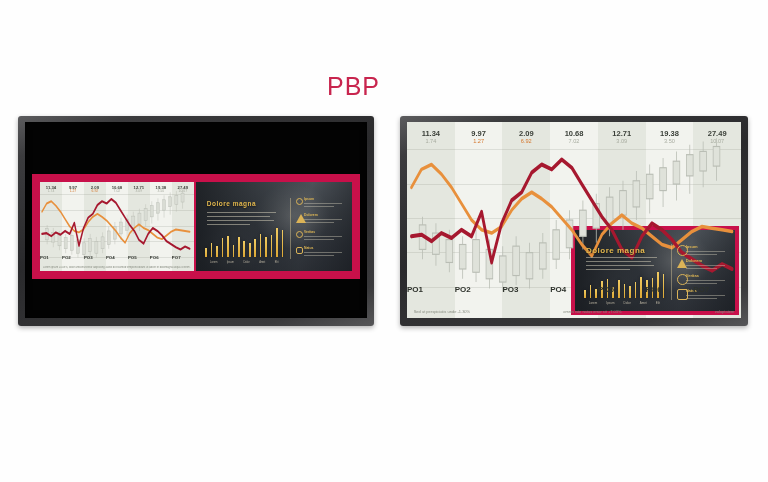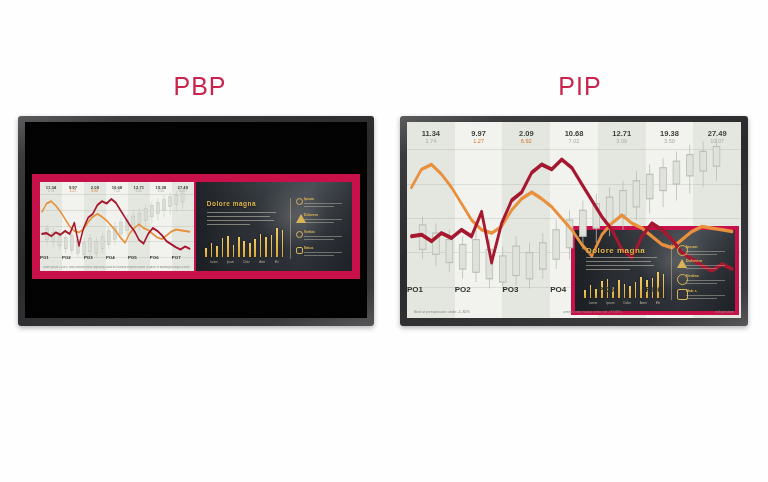--- a/index.html
+++ b/index.html
@@ -7,21 +7,21 @@
     background: #ffffff;
     width: 768px; height: 482px;
     overflow: hidden;
     font-family: "Liberation Sans", sans-serif;
   }
   .stage { position: relative; width: 768px; height: 482px; background: #fefefe; }
 
   
   .mode-title {
     position: absolute;
-    text-align: center;
+    text-align: right;
     color: #c8254e;
     font-size: 25px;
     font-weight: 400;
     letter-spacing: 1px;
     font-family: "Liberation Sans", sans-serif;
   }
   #title-pbp { left: 20px; top: 72px; width: 360px; }
   #title-pip { left: 400px; top: 72px; width: 360px; }
 
   
@@ -212,21 +212,20 @@
   .s-mid .infog-body { font-size: 3.4px; }
   .s-mid .infog-barlabels { font-size: 3px; }
   .s-mid .infog-item .it { font-size: 4px; }
 </style>
 </head>
 <body>
 
 <div class="stage">
 
   <div class="mode-title" id="title-pbp">PBP</div>
-  <div class="mode-title" id="title-pip">PIP</div>
 
   <div class="monitor" id="monitor-pbp">
     <div class="screen">
 
       <div class="src-frame" id="pbp-frame">
         <div id="pbp-split">
 
           <div class="pbp-half s-small" id="pbp-half-left">
             <div class="dash">
               <div class="dash-bands">

